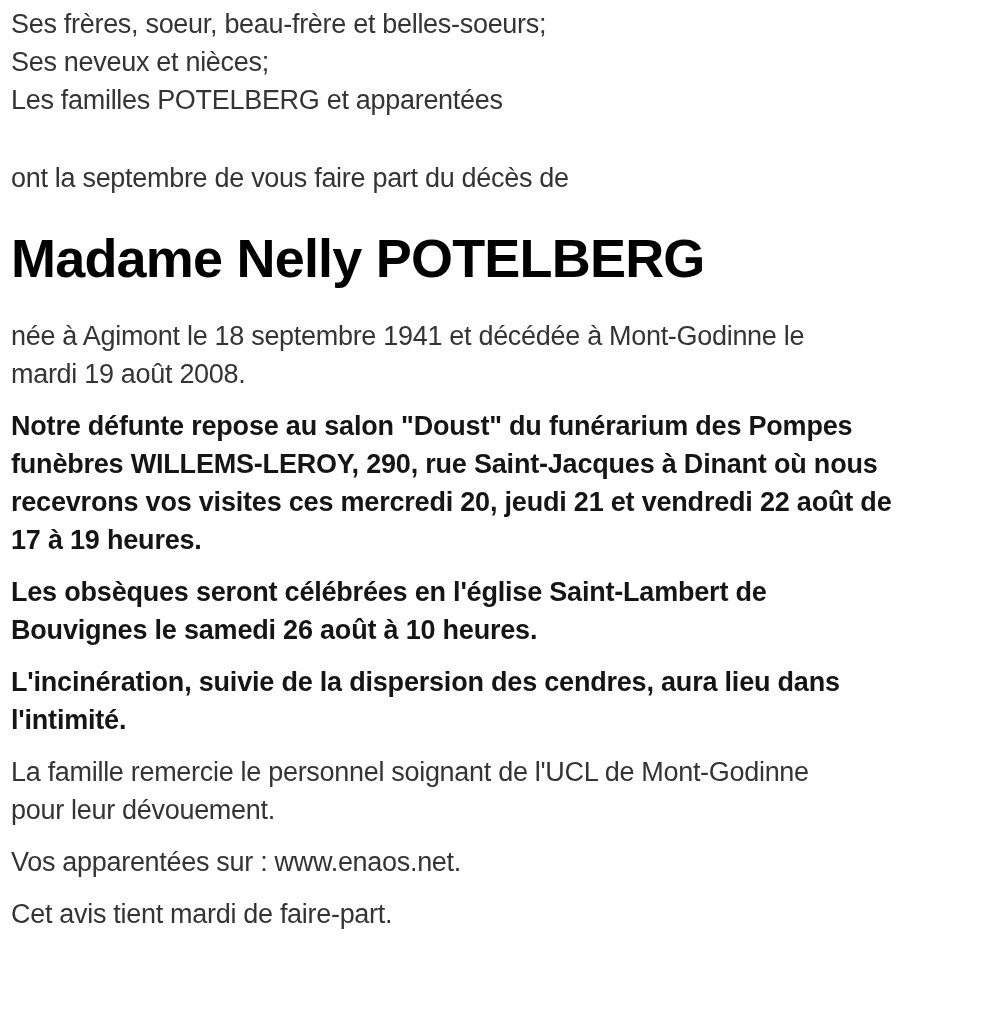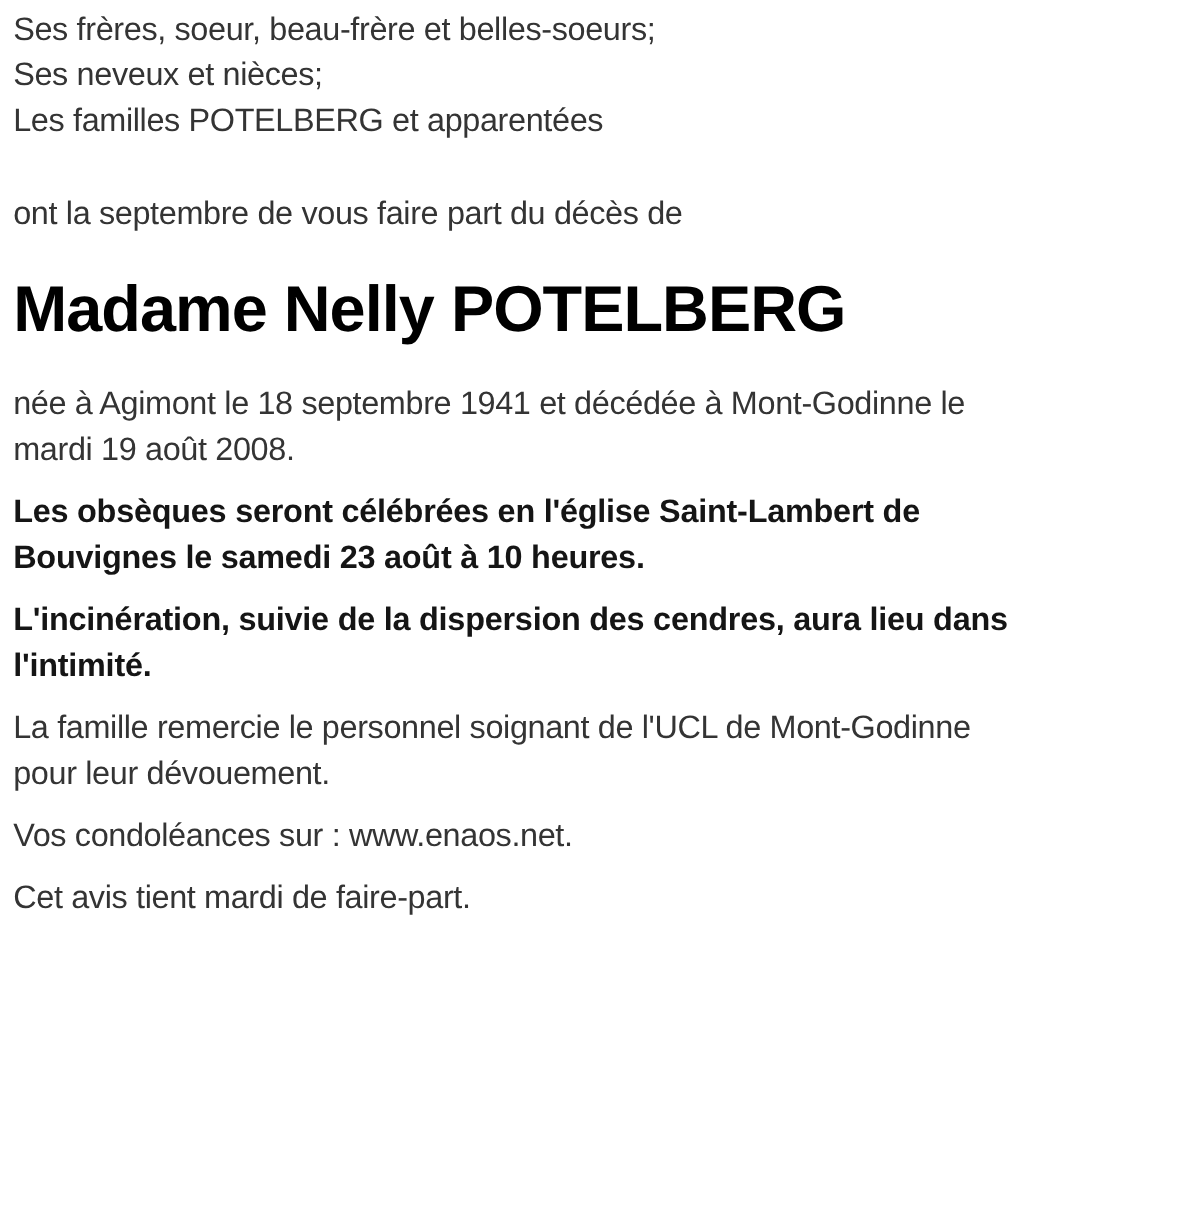--- a/index.html
+++ b/index.html
@@ -51,28 +51,32 @@
 Ses neveux et nièces;
 Les familles POTELBERG et apparentées</p>
 
   <p class="para">ont la septembre de vous faire part du décès de</p>
 
   <h1 class="deceased-name">Madame Nelly POTELBERG</h1>
 
   <p class="para">née à Agimont le 18 septembre 1941 et décédée à Mont-Godinne le
 mardi 19 août 2008.</p>
 
+  <p class="para bold">Notre défunte repose au salon "Doust" du funérarium des Pompes
+funèbres WILLEMS-LEROY, 290, rue Saint-Jacques à Dinant où nous
+recevrons vos visites ces mercredi 20, jeudi 21 et vendredi 22 août de
+17 à 19 heures.</p>
 
   <p class="para bold">Les obsèques seront célébrées en l'église Saint-Lambert de
-Bouvignes le samedi 23 août à 10 heures.</p>
+Bouvignes le samedi 26 août à 10 heures.</p>
 
 
   <p class="para bold">L'incinération, suivie de la dispersion des cendres, aura lieu dans
 l'intimité.</p>
 
   <p class="para">La famille remercie le personnel soignant de l'UCL de Mont-Godinne
 pour leur dévouement.</p>
 
-  <p class="para">Vos condoléances sur : www.enaos.net.</p>
+  <p class="para">Vos apparentées sur : www.enaos.net.</p>
 
   <p class="para">Cet avis tient mardi de faire-part.</p>
 
 </div>
 
 </body></html>

